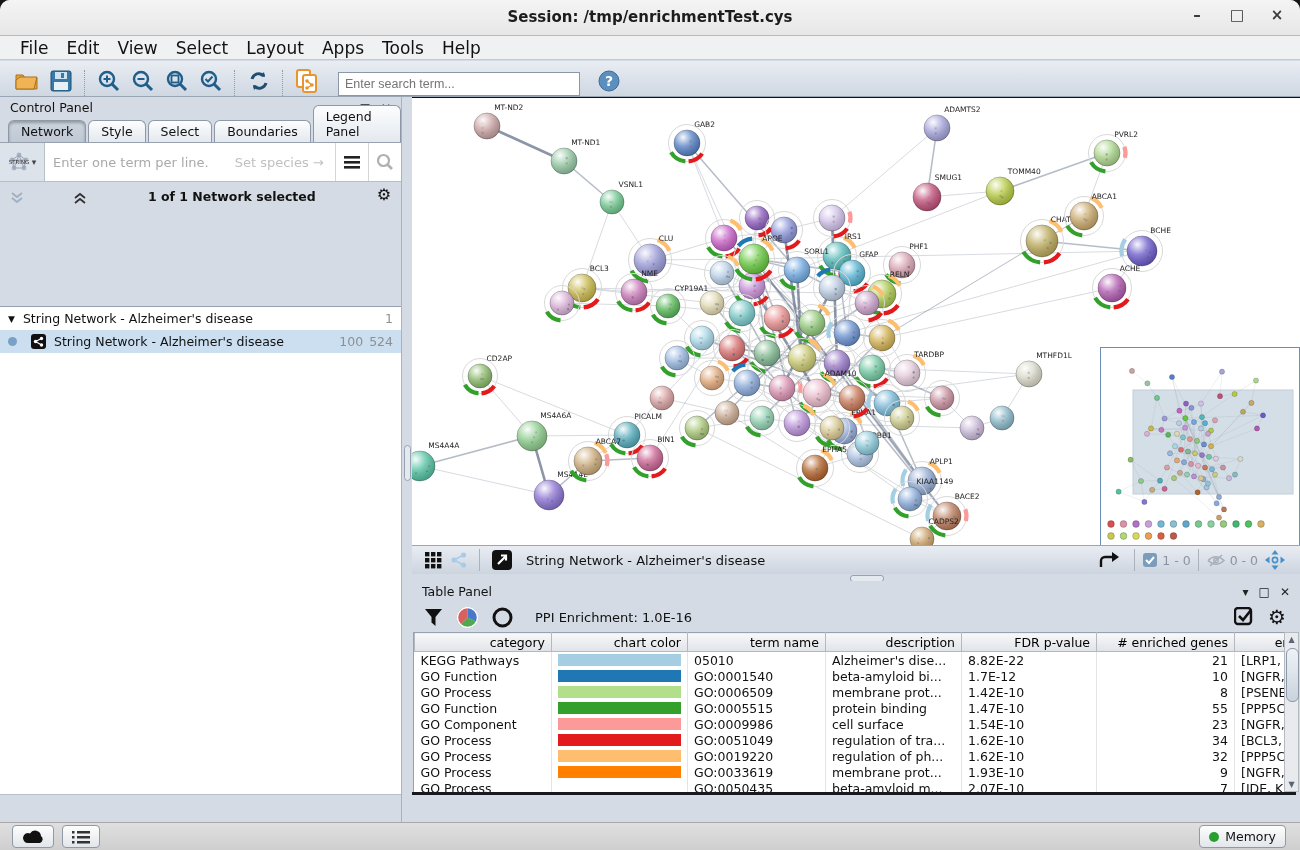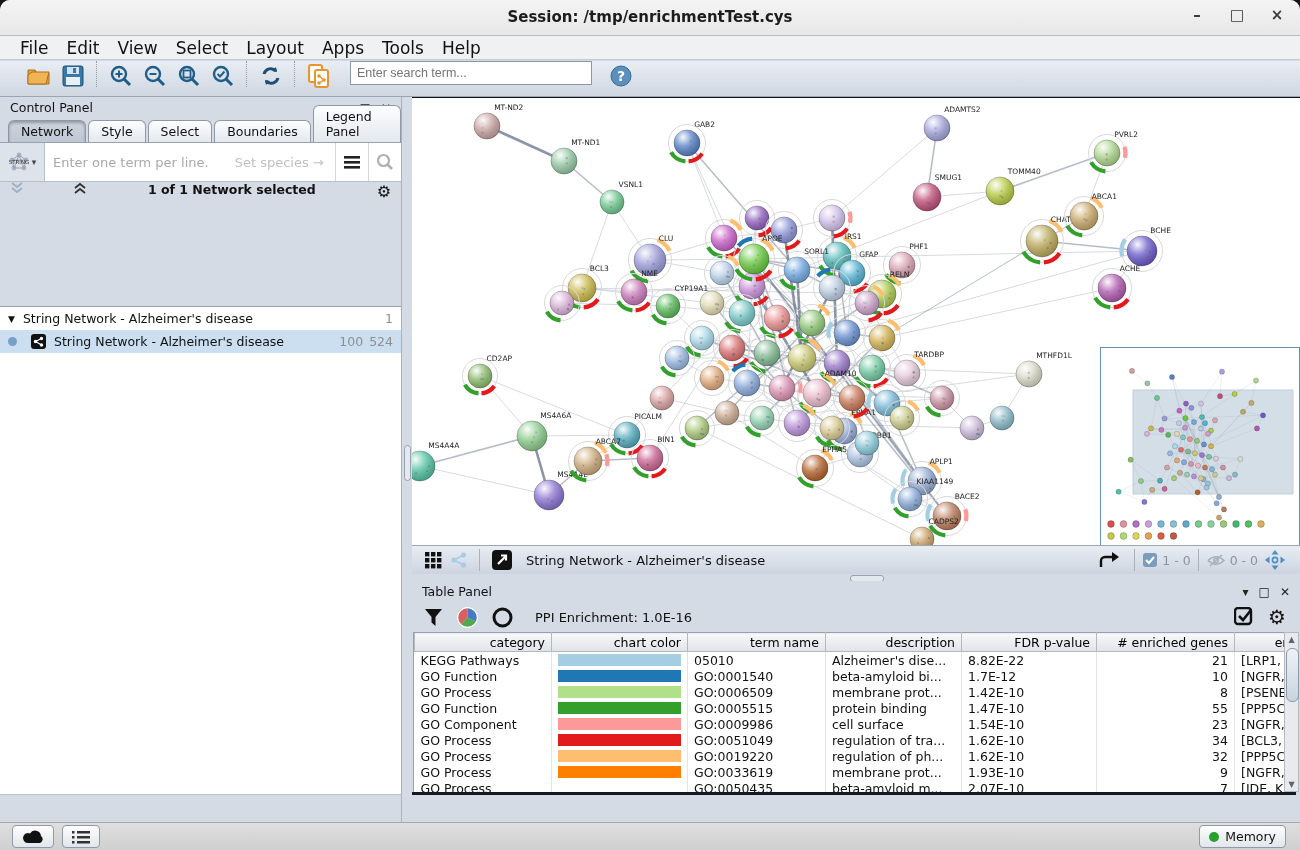--- a/index.html
+++ b/index.html
@@ -6,38 +6,38 @@
   .window{position:relative;width:1300px;height:850px;background:#d5dbe4;border-radius:10px 10px 0 0;overflow:hidden;}
   
   .titlebar{position:absolute;left:0;top:0;width:1300px;height:35px;background:linear-gradient(#f4f4f4,#e7e7e7);border-bottom:1px solid #b9b9b9;}
   .titlebar .title{position:absolute;left:0;right:0;top:8px;text-align:center;font-size:15px;font-weight:bold;color:#1c1c1c;}
   .winbtns{position:absolute;right:14px;top:6px;display:flex;gap:22px;color:#3a3a3a;font-size:15px;font-weight:bold;}
   .winbtn{width:18px;text-align:center;cursor:default;}
   
   .menubar{position:absolute;left:0;top:36px;width:1300px;height:24px;background:#eff1f3;border-bottom:1px solid #c4c9d2;display:flex;align-items:center;padding-left:12px;box-sizing:border-box;gap:2px;}
   .menu-item{font-size:17px;color:#111;padding:2px 8px;}
   
-  .toolbar{position:absolute;left:0;top:61px;width:1300px;height:36px;background:linear-gradient(#e9edf3,#cfd7e2);border-bottom:1px solid #9aa5b5;display:flex;align-items:flex-start;padding-left:22px;box-sizing:border-box;}
+  .toolbar{position:absolute;left:0;top:61px;width:1300px;height:36px;background:linear-gradient(#e9edf3,#cfd7e2);border-bottom:1px solid #9aa5b5;display:flex;align-items:flex-end;padding-left:10px;box-sizing:border-box;}
   .tbtn{width:34px;height:30px;display:flex;align-items:center;justify-content:center;}
   .tsep{width:1px;height:26px;border-left:1px dotted #8f99a8;margin:0 6px;}
   .search-input{width:228px;height:20px;border:1px solid #8a97a8;background:#fff;font-size:12.5px;padding:1px 6px;color:#333;margin-left:14px;}
   
   .panel-header{height:21px;display:flex;align-items:center;font-size:12.5px;color:#111;padding:0 10px;}
   .panel-hdr-icons{margin-left:auto;display:flex;gap:10px;font-size:12px;color:#222;align-items:center;}
   .tabstrip{display:flex;align-items:flex-end;padding-left:8px;gap:2px;height:24px;}
   .tab{border:1px solid #8e98a6;border-bottom:none;border-radius:6px 6px 0 0;background:linear-gradient(#fcfdfe,#e4e9ee);padding:3px 12px 3px;font-size:12.5px;color:#111;}
   .tab.selected{background:linear-gradient(#ccd4de,#bfc8d4);box-shadow:inset 0 2px 3px rgba(0,0,0,.28);}
   
   .control-panel{position:absolute;left:0;top:97px;width:401px;bottom:28px;background:#d5dbe4;}
   .cp-tabs{border-bottom:1px solid #97a1af;}
   .string-bar{height:38px;background:#dde3ea;border-bottom:1px solid #b7bfcb;display:flex;align-items:center;}
   .string-logo{width:44px;display:flex;align-items:center;justify-content:center;gap:2px;border-right:1px solid #b7bfcb;height:100%;}
   .string-input{flex:1;height:100%;background:#fff;display:flex;align-items:center;padding:0 8px;font-size:13px;color:#a9a9a9;gap:26px;}
   .sq-btn{width:32px;height:100%;display:flex;align-items:center;justify-content:center;border-left:1px solid #d6d6d6;background:#fff;}
-  .sel-bar{height:22px;display:flex;align-items:flex-start;padding:0 10px;font-size:12.5px;font-weight:600;color:#111;gap:45px;}
+  .sel-bar{height:22px;display:flex;align-items:flex-end;padding:0 10px;font-size:12.5px;font-weight:600;color:#111;gap:45px;}
   .tree{position:absolute;left:0;right:0;top:209px;bottom:27px;background:#fff;border-top:1px solid #97a1af;}
   .tree-row{height:23px;display:flex;align-items:center;font-size:12.5px;color:#111;padding:0 8px;box-sizing:border-box;}
   .tree-row.child{background:#cbdff1;}
   .tree-num{color:#8f8f8f;margin-left:auto;}
   .cp-bottom{position:absolute;left:0;right:0;bottom:0;height:27px;background:#d5dbe4;border-top:1px solid #b7bfcb;}
   .v-divider{position:absolute;left:401px;top:97px;width:11px;bottom:28px;background:#d5dbe4;border-left:1px solid #aab2be;border-right:1px solid #aab2be;}
   .v-grip{position:absolute;left:2px;top:348px;width:5px;height:34px;border:1px solid #98a2b0;border-radius:4px;background:#e4e9ef;}
   
   .net-area{position:absolute;left:412px;top:97px;right:0;bottom:28px;}
   .net-canvas{position:absolute;left:0;top:0;width:888px;height:448px;background:#fff;border-top:1px solid #111;overflow:hidden;}

